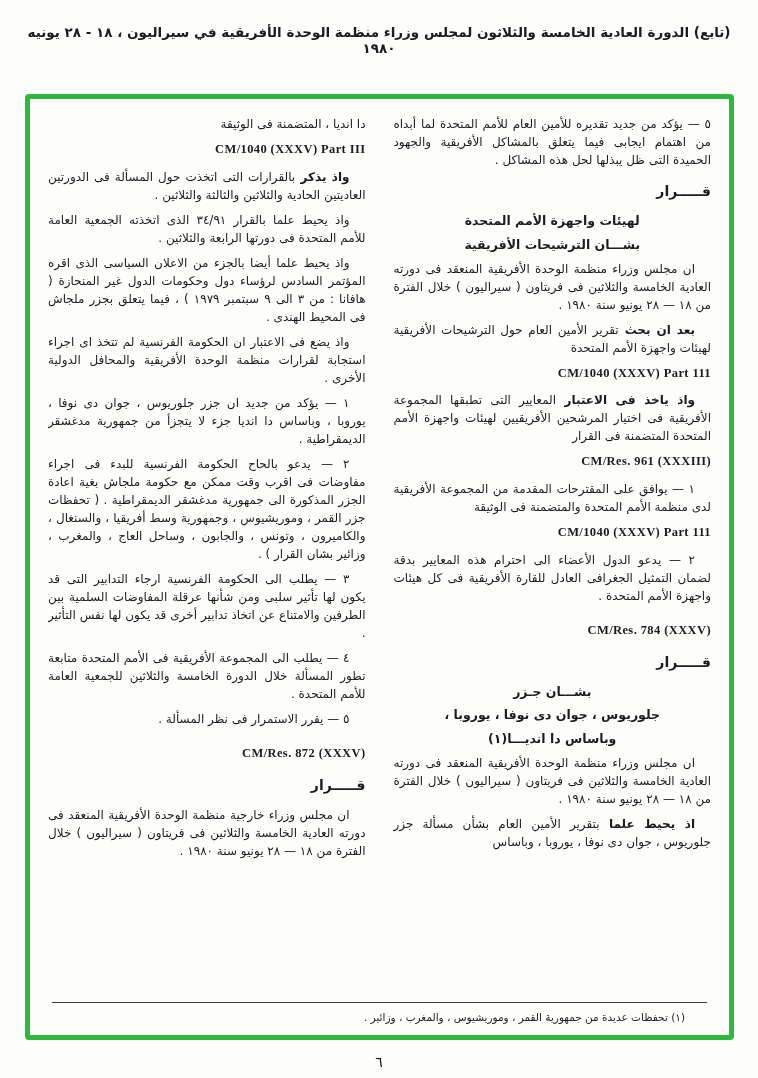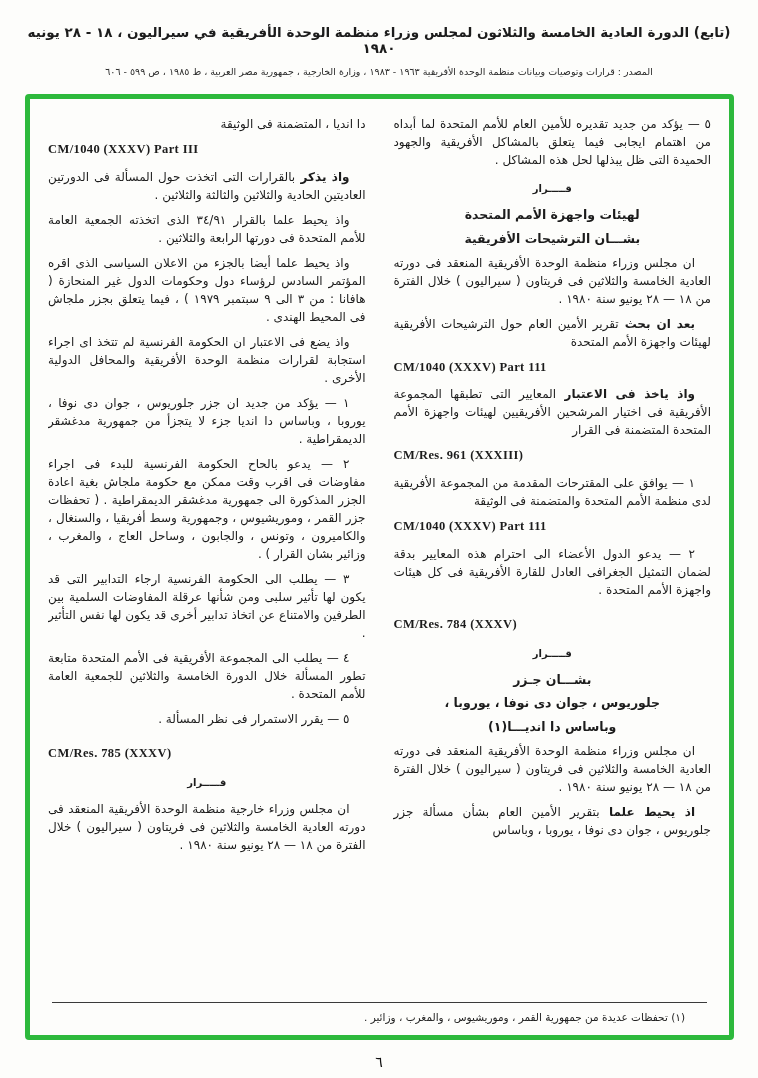--- a/index.html
+++ b/index.html
@@ -36,29 +36,29 @@
   .cols{
     flex:1;display:flex;gap:28px;overflow:hidden;
   }
   .col{flex:1;min-width:0;font-size:12px;line-height:1.5;}
   .block{margin:0 0 7px 0;}
   .block.para{
     text-align:justify;text-indent:16px;
   }
   .block.para.noindent{text-indent:0;}
   .block.ref, .block.refline{
-    direction:ltr;text-align:left;
+    direction:ltr;text-align:right;
     font-family:"Liberation Serif",serif;
     font-weight:bold;font-size:12.5px;letter-spacing:.4px;
     white-space:nowrap;
   }
   .block.ref{margin:16px 0 12px 0;}
   .block.refline{margin:2px 0 9px 0;}
   .block.heading{
-    text-align:center;font-weight:bold;font-size:10px;
+    text-align:right;font-weight:bold;font-size:14px;
     margin:12px 0 10px 0;letter-spacing:1px;
   }
   .block.sub{
     text-align:center;font-weight:bold;font-size:12.5px;
     margin:0 0 5px 0;
   }
   .footnote{
     border-top:1px solid #3a3a3a;
     margin:20px 4px 0 4px;
     padding:7px 22px 4px 6px;
@@ -70,21 +70,20 @@
     text-align:center;font-size:14px;color:#111;
   }
 </style>
 </head>
 <body>
 
 <div class="page">
 
   <div class="header" dir="rtl">
     <div class="h1">(تابع) الدورة العادية الخامسة والثلاثون لمجلس وزراء منظمة الوحدة الأفريقية في سيراليون ، ١٨ - ٢٨ يونيه ١٩٨٠</div>
-    <div class="h2">المصدر : قرارات وتوصيات وبيانات منظمة الوحدة الأفريقية ١٩٦٣ - ١٩٨٣ ، وزارة الخارجية ، جمهورية مصر العربية ، ط ١٩٨٥ ، ص ٥٩٩ - ٦٠٦</div>
   </div>
 
   <div class="frame" style="border-color: rgb(45, 185, 60);">
     <div class="cols" dir="rtl">
       <div class="col" dir="rtl">
           <div class="block para noindent">٥ — يؤكد من جديد تقديره للأمين العام للأمم المتحدة لما أبداه من اهتمام ايجابى فيما يتعلق بالمشاكل الأفريقية والجهود الحميدة التى ظل يبذلها لحل هذه المشاكل .</div>
           <div class="block heading">قـــــرار</div>
           <div class="block sub">لهيئات واجهزة الأمم المتحدة</div>
           <div class="block sub">بشـــان الترشيحات الأفريقية</div>
           <div class="block para">ان مجلس وزراء منظمة الوحدة الأفريقية المنعقد فى دورته العادية الخامسة والثلاثين فى فريتاون ( سيراليون ) خلال الفترة من ١٨ — ٢٨ يونيو سنة ١٩٨٠ .</div>
@@ -108,21 +107,21 @@
           <div class="block refline">CM/1040 (XXXV) Part III</div>
           <div class="block para"><strong>واذ يذكر </strong>بالقرارات التى اتخذت حول المسألة فى الدورتين العاديتين الحادية والثلاثين والثالثة والثلاثين .</div>
           <div class="block para">واذ يحيط علما بالقرار ٣٤/٩١ الذى اتخذته الجمعية العامة للأمم المتحدة فى دورتها الرابعة والثلاثين .</div>
           <div class="block para">واذ يحيط علما أيضا بالجزء من الاعلان السياسى الذى اقره المؤتمر السادس لرؤساء دول وحكومات الدول غير المنحازة ( هافانا : من ٣ الى ٩ سبتمبر ١٩٧٩ ) ، فيما يتعلق بجزر ملجاش فى المحيط الهندى .</div>
           <div class="block para">واذ يضع فى الاعتبار ان الحكومة الفرنسية لم تتخذ اى اجراء استجابة لقرارات منظمة الوحدة الأفريقية والمحافل الدولية الأخرى .</div>
           <div class="block para">١ — يؤكد من جديد ان جزر جلوريوس ، جوان دى نوفا ، يوروبا ، وباساس دا انديا جزء لا يتجزأ من جمهورية مدغشقر الديمقراطية .</div>
           <div class="block para">٢ — يدعو بالحاح الحكومة الفرنسية للبدء فى اجراء مفاوضات فى اقرب وقت ممكن مع حكومة ملجاش بغية اعادة الجزر المذكورة الى جمهورية مدغشقر الديمقراطية . ( تحفظات جزر القمر ، وموريشيوس ، وجمهورية وسط أفريقيا ، والسنغال ، والكاميرون ، وتونس ، والجابون ، وساحل العاج ، والمغرب ، وزائير بشان القرار ) .</div>
           <div class="block para">٣ — يطلب الى الحكومة الفرنسية ارجاء التدابير التى قد يكون لها تأثير سلبى ومن شأنها عرقلة المفاوضات السلمية بين الطرفين والامتناع عن اتخاذ تدابير أخرى قد يكون لها نفس التأثير .</div>
           <div class="block para">٤ — يطلب الى المجموعة الأفريقية فى الأمم المتحدة متابعة تطور المسألة خلال الدورة الخامسة والثلاثين للجمعية العامة للأمم المتحدة .</div>
           <div class="block para">٥ — يقرر الاستمرار فى نظر المسألة .</div>
-          <div class="block ref">CM/Res. 785 (XXXV)</div>
+          <div class="block ref">CM/Res. 872 (XXXV)</div>
           <div class="block heading">قـــــرار</div>
           <div class="block para">ان مجلس وزراء خارجية منظمة الوحدة الأفريقية المنعقد فى دورته العادية الخامسة والثلاثين فى فريتاون ( سيراليون ) خلال الفترة من ١٨ — ٢٨ يونيو سنة ١٩٨٠ .</div>
         </div>
     </div>
     <div class="footnote" dir="rtl">
       <span>(١) تحفظات عديدة من جمهورية القمر ، وموريشيوس ، والمغرب ، وزائير .</span>
     </div>
   </div>
 
   <div class="pagenum">٦</div>

